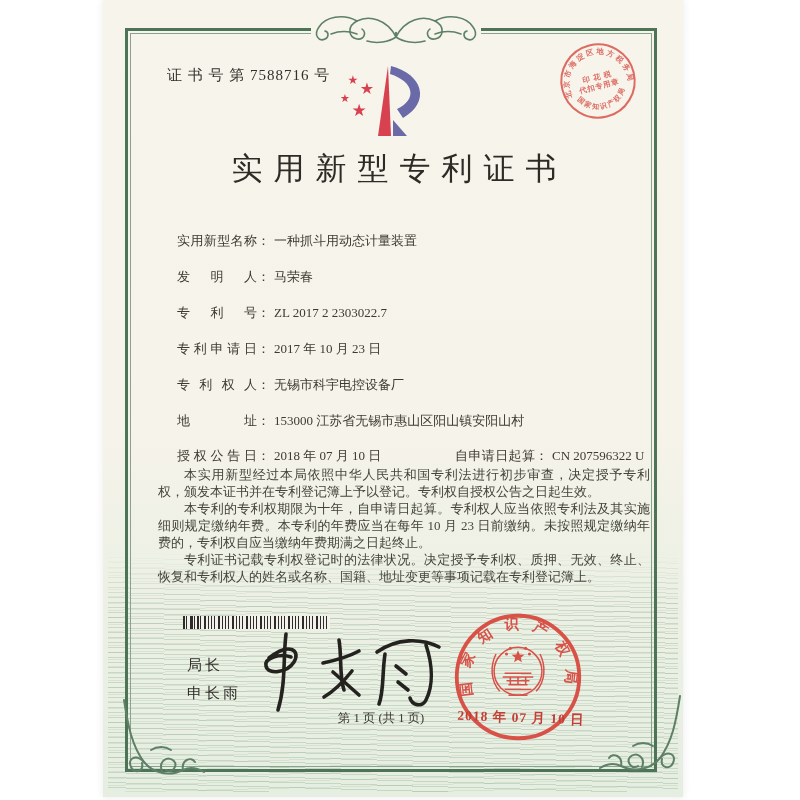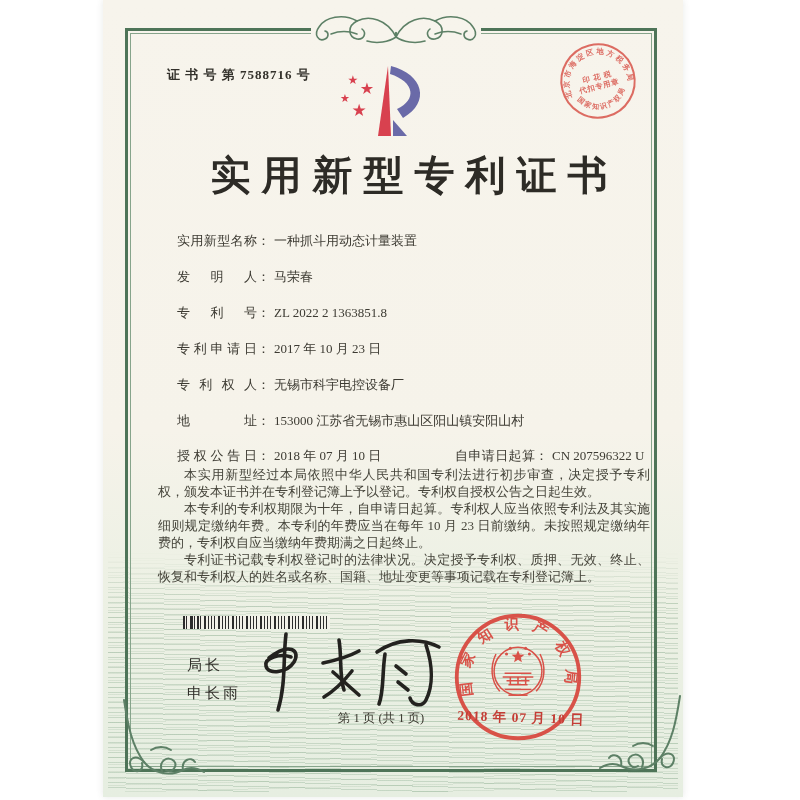--- a/index.html
+++ b/index.html
@@ -11,23 +11,23 @@
   
   .wave-band{position:absolute;left:5px;right:5px;top:552px;height:240px;
     background:
       repeating-linear-gradient(1.6deg,  rgba(122,160,128,0) 0 4px, rgba(122,160,128,.30) 4px 5px),
       repeating-linear-gradient(-1.4deg, rgba(122,160,128,0) 0 6px, rgba(122,160,128,.16) 6px 7px);
     -webkit-mask-image:linear-gradient(to bottom,transparent,#000 55px);
             mask-image:linear-gradient(to bottom,transparent,#000 55px);}
   .cert-border{position:absolute;left:22px;right:26px;top:28px;bottom:25px;
          border:3px solid #4e7458;}
   .cert-border::after{content:"";position:absolute;inset:2px;border:1px solid #86a48b;}
-  .cert-no{position:absolute;left:64px;top:66px;font-size:13px;color:#33312b;letter-spacing:1px;font-weight:bold;}
-  .title{position:absolute;left:16px;width:100%;top:148px;text-align:center;font-size:40px;
-         font-weight:700;letter-spacing:11px;text-indent:11px;color:#2d2b26;}
+  .cert-no{position:absolute;left:64px;top:66px;font-size:15px;color:#33312b;letter-spacing:1px;}
+  .title{position:absolute;left:1px;width:100%;top:148px;text-align:center;font-size:31px;
+         font-weight:400;letter-spacing:11px;text-indent:11px;color:#2d2b26;}
   .frow{position:absolute;left:74px;font-size:13px;color:#3c3a32;white-space:nowrap;}
   .flabel{display:inline-block;width:80px;text-align:justify;text-align-last:justify;
           -moz-text-align-last:justify;vertical-align:bottom;}
   .fval{margin-left:4px;text-align:center;}
   .grant-right{position:absolute;left:278px;top:0;white-space:nowrap;}
   .body-text{position:absolute;left:55px;top:466px;width:492px;font-size:13px;line-height:17px;
          color:#45443a;text-align:justify;}
   .body-text p{margin:0;text-indent:2em;}
   .barcode{position:absolute;left:80px;top:616px;width:147px;height:13px;
     background:repeating-linear-gradient(90deg,#2c2c2c 0 1.5px,#f3f1e9 1.5px 3px,
@@ -91,21 +91,21 @@
 
     <div class="title">实用新型专利证书</div>
 
     <div class="frow" style="top:232px;">
       <span class="flabel">实用新型名称</span><span>：</span><span class="fval">一种抓斗用动态计量装置</span>
     </div>
     <div class="frow" style="top:268px;">
       <span class="flabel">发明人</span><span>：</span><span class="fval">马荣春</span>
     </div>
     <div class="frow" style="top:304px;">
-      <span class="flabel">专利号</span><span>：</span><span class="fval">ZL 2022 2 1363851.8</span>
+      <span class="flabel">专利号</span><span>：</span><span class="fval">ZL 2017 2 2303022.7</span>
     </div>
     <div class="frow" style="top:340px;">
       <span class="flabel">专利申请日</span><span>：</span><span class="fval">2017 年 10 月 23 日</span>
     </div>
     <div class="frow" style="top:376px;">
       <span class="flabel">专利权人</span><span>：</span><span class="fval">无锡市科宇电控设备厂</span>
     </div>
     <div class="frow" style="top:412px;">
       <span class="flabel">地址</span><span>：</span><span class="fval">153000 江苏省无锡市惠山区阳山镇安阳山村</span>
     </div>

